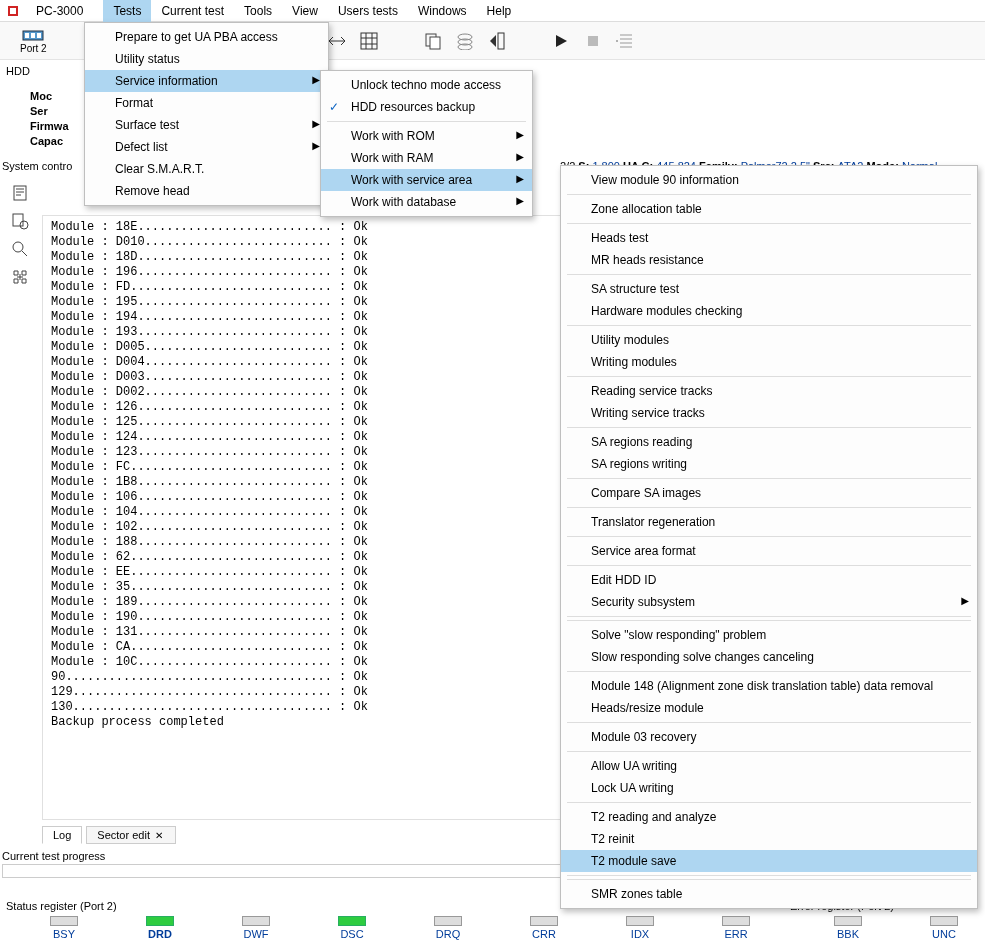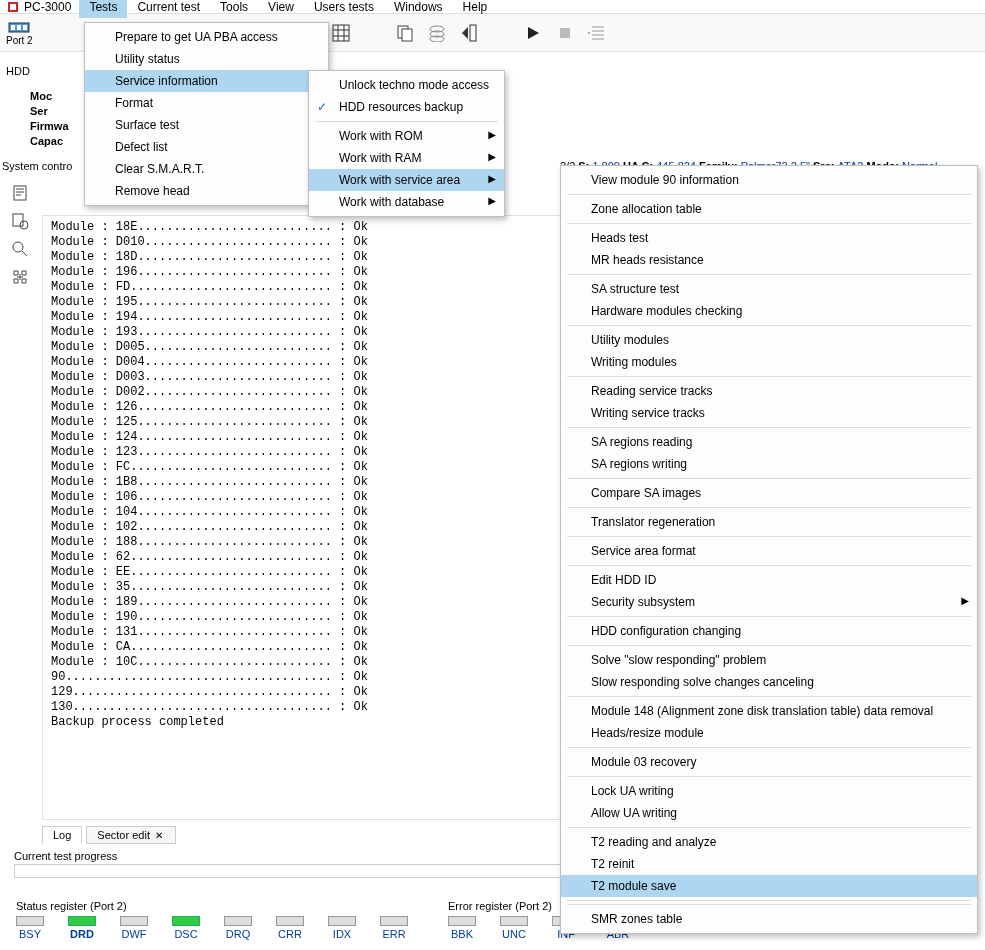--- a/index.html
+++ b/index.html
@@ -9,24 +9,24 @@
   background: #fff;
   width: 985px;
   height: 950px;
   overflow: hidden;
   position: relative;
 }
 .menubar {
   display: flex;
   background: #fff;
   border-bottom: 1px solid #ddd;
-  height: 14px;
+  height: 22px;
   align-items: center;
   padding: 0 6px;
-  gap: 0;
+  gap: 12px;
 }
 .menubar .app-icon {
   width: 14px; height: 14px;
   margin-right: 4px;
   display: inline-flex; align-items: center; justify-content: center;
 }
 .menubar-item {
   padding: 2px 10px;
   cursor: default;
   line-height: 18px;
@@ -36,21 +36,21 @@
   display: flex;
   align-items: center;
   height: 38px;
   border-bottom: 1px solid #e4e4e4;
   background: #f9f9f9;
 }
 .toolbar .port-label {
   display: flex;
   flex-direction: column;
   align-items: center;
-  padding: 0 6px;
+  padding: 0 20px;
   font-size: 10px;
   color: #000;
 }
 .tb-spacer { flex: 0 0 250px; }
 .tb-icons { display: flex; gap: 12px; padding: 0 10px; align-items: center; }
 .tb-icon { width: 20px; height: 20px; display: flex; align-items: center; justify-content: center; color: #555; }
 .left-label-strip {
   position: absolute;
   left: 0; top: 60px;
   font-size: 11px;
@@ -105,46 +105,47 @@
 .tabs-row .tab {
   border: 1px solid #ccc;
   padding: 2px 10px;
   background: #f6f6f6;
   font-size: 11px;
 }
 .tabs-row .tab.active { background: #fff; border-bottom: 1px solid #fff; }
 .close-x { font-size: 10px; padding: 0 2px; }
 .progress-row {
   position: absolute;
-  left: 14px; right: 8px;
+  left: 2px; right: 8px;
   bottom: 72px;
   font-size: 11px;
 }
 .progress-bar {
   height: 14px;
   border: 1px solid #ccc;
   background: white;
   margin-top: 2px;
 }
 .registers {
   position: absolute;
-  left: 16px; right: 8px; bottom: 10px;
+  left: 6px; right: 8px; bottom: 10px;
   display: flex;
   gap: 40px;
   font-size: 11px;
 }
 .reg-group .reg-leds {
   display: flex;
   gap: 24px;
   margin-top: 4px;
 }
 .reg-led {
   display: flex; flex-direction: column; align-items: center;
   font-size: 11px;
   gap: 2px;
+  margin-left: 44px;
 }
 .led-box {
   width: 28px; height: 10px;
   border: 1px solid #999;
   background: #ddd;
 }
 .led-box.on { background: #2ecc40; border-color: #27ae60; }
 .status-line {
   position: absolute;
   left: 560px; top: 160px;
@@ -177,21 +178,21 @@
 .menu-item .check {
   position: absolute; left: 8px; top: 4px;
   color: #1368c4;
   font-size: 12px;
 }
 .menu-sep {
   height: 1px; background: #ddd;
   margin: 3px 6px;
 }
 #menu-tests { left: 84px; top: 22px; width: 245px; }
-#menu-service-info { left: 308px; top: 70px; width: 197px; }
+#menu-service-info { left: 320px; top: 70px; width: 213px; }
 #menu-wsa { left: 560px; top: 165px; width: 418px; }
 </style>
 </head>
 <body>
 
 <div class="menubar">
   <span class="app-icon">
     <svg width="14" height="14" viewBox="0 0 14 14">
         <rect x="2" y="2" width="10" height="10" fill="#d02424"></rect>
         <rect x="4" y="4" width="6" height="6" fill="#fff"></rect>
@@ -461,32 +462,31 @@
     <div class="menu-sep"></div>
     <div class="menu-item">Compare SA images</div>
     <div class="menu-sep"></div>
     <div class="menu-item">Translator regeneration</div>
     <div class="menu-sep"></div>
     <div class="menu-item">Service area format</div>
     <div class="menu-sep"></div>
     <div class="menu-item">Edit HDD ID</div>
     <div class="menu-item">Security subsystem<span class="arrow">▶</span></div>
     <div class="menu-sep"></div>
-    <div class="menu-item">HDD configuration changing</div>
     <div class="menu-sep"></div>
     <div class="menu-item">Solve "slow responding" problem</div>
     <div class="menu-item">Slow responding solve changes canceling</div>
     <div class="menu-sep"></div>
     <div class="menu-item">Module 148 (Alignment zone disk translation table) data removal</div>
     <div class="menu-item">Heads/resize module</div>
     <div class="menu-sep"></div>
     <div class="menu-item">Module 03 recovery</div>
     <div class="menu-sep"></div>
+    <div class="menu-item">Allow UA writing</div>
     <div class="menu-item">Lock UA writing</div>
-    <div class="menu-item">Allow UA writing</div>
     <div class="menu-sep"></div>
     <div class="menu-item">T2 reading and analyze</div>
     <div class="menu-item">T2 reinit</div>
     <div class="menu-item highlight">T2 module save</div>
     <div class="menu-sep"></div>
     <div class="menu-sep"></div>
     <div class="menu-item">SMR zones table</div>
   </div>
 
 </body></html>

